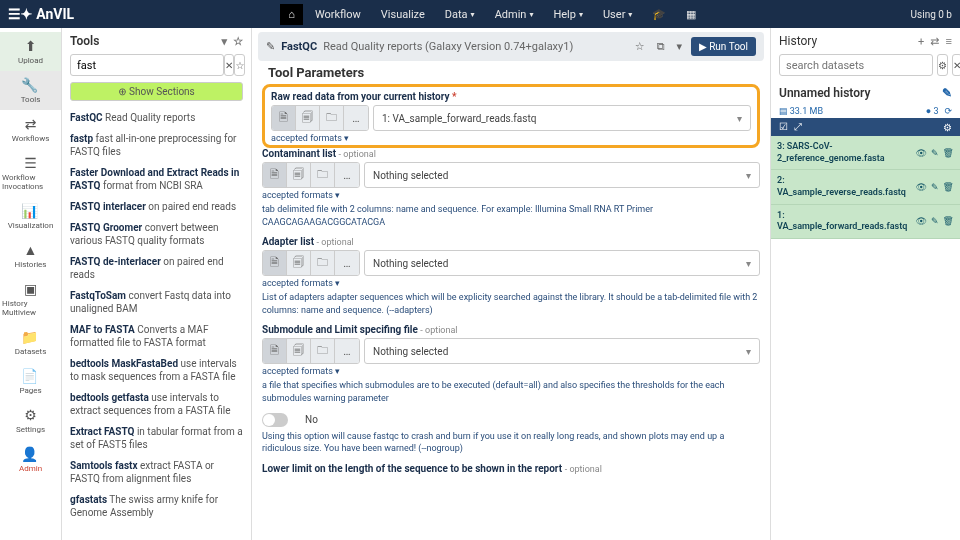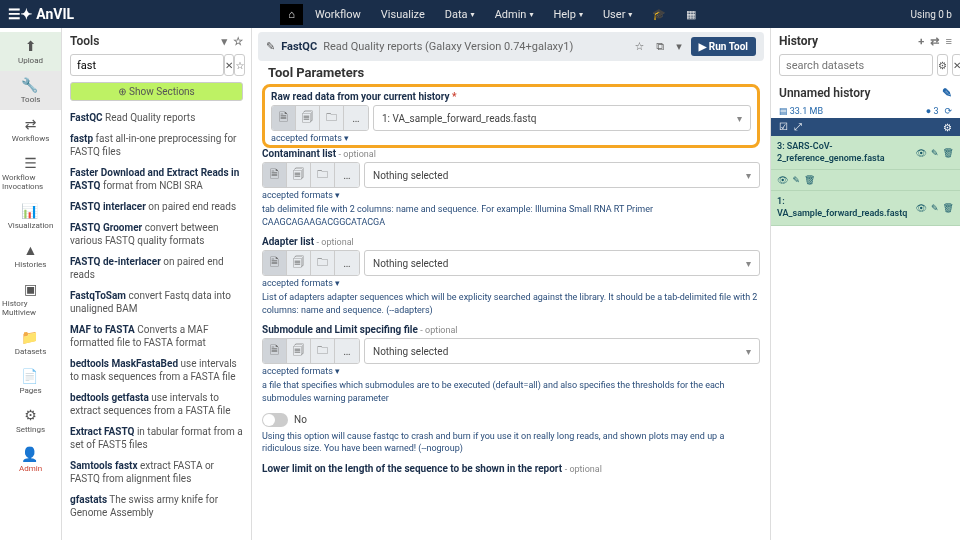--- a/index.html
+++ b/index.html
@@ -34,44 +34,44 @@
 .tool-item { padding: 4px 0; font-size: 10px; line-height: 1.3; color: #555; cursor: pointer; }
 .tool-item b { color: #1a2e4a; font-weight: 700; }
 
 .center-panel { flex: 1; background: #fff; overflow: hidden; display: flex; flex-direction: column; }
 .tool-title-bar { margin: 4px 6px 0; background: #e9ecef; border-radius: 4px; padding: 5px 8px; display: flex; align-items: center; gap: 6px; font-size: 11px; }
 .tool-title-bar .wand { color: #555; }
 .tool-title-bar .tname { font-weight: 700; color: #1a2e4a; }
 .tool-title-bar .tversion { color: #666; }
 .tool-title-bar .spacer { flex: 1; }
 .tool-title-bar .ticon { color: #666; padding: 0 3px; cursor: pointer; }
-.run-btn { background: #2a4d7a; color: #fff; border: none; border-radius: 3px; padding: 4px 8px; font-size: 10px; cursor: pointer; font-weight: bold; }
+.run-btn { background: #2a4d7a; color: #fff; border: none; border-radius: 3px; padding: 4px 8px; font-size: 10px; cursor: pointer; }
 .params-heading { padding: 4px 16px; font-size: 13px; font-weight: 700; color: #333; }
 .params-body { padding: 0 10px; overflow: hidden; }
 .param-group { margin-bottom: 8px; }
 .param-label { font-size: 10px; font-weight: 700; color: #1a2e4a; margin-bottom: 3px; }
 .param-label .opt { font-weight: 400; color: #888; font-size: 9px; }
 .param-label .req { color: #c43; }
 .highlight-box { border: 3px solid #f5a623; border-radius: 8px; padding: 4px 6px 2px; }
 .input-row { display: flex; gap: 4px; align-items: stretch; }
 .btn-group { display: flex; border: 1px solid #ccc; border-radius: 3px; overflow: hidden; }
 .btn-group .bg-btn { width: 24px; height: 24px; background: #e9ecef; border-right: 1px solid #ccc; display: flex; align-items: center; justify-content: center; font-size: 11px; color: #555; cursor: pointer; }
 .btn-group .bg-btn:last-child { border-right: none; }
 .btn-group .bg-btn.active { background: #d0d4d9; }
 .select-box { flex: 1; border: 1px solid #ccc; border-radius: 3px; padding: 4px 8px; font-size: 10px; color: #444; background: #fff; display: flex; align-items: center; justify-content: space-between; cursor: pointer; }
 .select-box .caret { color: #888; }
 .accepted { font-size: 9px; color: #2a4d7a; margin-top: 2px; cursor: pointer; }
 .help-text { font-size: 9px; color: #2a4d7a; margin-top: 3px; line-height: 1.4; }
-.toggle-row { display: flex; align-items: center; gap: 6px; margin-top: 3px; }
+.toggle-row { display: flex; align-items: center; gap: 17px; margin-top: 3px; }
 .toggle { width: 26px; height: 14px; background: #ccc; border-radius: 7px; position: relative; }
 .toggle::after { content: ""; position: absolute; width: 12px; height: 12px; background: #fff; border-radius: 50%; top: 1px; left: 1px; }
 .toggle-label { font-size: 10px; color: #444; }
 
 .history-panel { width: 190px; background: #fff; border-left: 1px solid #ddd; display: flex; flex-direction: column; }
-.history-header { display: flex; align-items: center; justify-content: space-between; padding: 6px 8px; font-size: 12px; font-weight: 700; }
+.history-header { display: flex; align-items: center; justify-content: space-between; padding: 6px 8px; font-size: 12px; font-weight: 400; }
 .history-header .hh-icons { display: flex; gap: 6px; color: #777; font-size: 11px; }
 .history-search-row { display: flex; gap: 4px; padding: 0 8px 6px; }
 .history-name-row { display: flex; align-items: center; justify-content: space-between; padding: 4px 8px; font-size: 12px; font-weight: 600; }
 .history-meta { display: flex; align-items: center; justify-content: space-between; padding: 2px 8px; font-size: 9px; color: #2a6; }
 .history-meta .right { color: #26a; display:flex; gap:6px; align-items:center;}
 .history-bar { background: #2a4d7a; color: #fff; display: flex; align-items: center; justify-content: space-between; padding: 3px 8px; font-size: 10px; }
 .history-bar .hb-icons { display: flex; gap: 6px; }
 .history-items { flex: 1; overflow: hidden; }
 .hist-item { background: #c8e6c9; border-bottom: 1px solid #b5d6b7; padding: 5px 6px; display: flex; align-items: center; gap: 4px; font-size: 9px; color: #145; }
 .hist-item .hi-label { flex: 1; line-height: 1.3; font-weight: 600; word-break: break-word; }
@@ -315,20 +315,21 @@
     <div class="history-items" id="histitems">
         <div class="hist-item">
           <span class="hi-label">3: SARS-CoV-2_reference_genome.fasta</span>
           <span class="hi-icons">
             <span>👁</span>
             <span>✎</span>
             <span>🗑</span>
           </span>
         </div>
         <div class="hist-item">
+          <span class="hi-label">2: VA_sample_reverse_reads.fastq</span>
           <span class="hi-icons">
             <span>👁</span>
             <span>✎</span>
             <span>🗑</span>
           </span>
         </div>
         <div class="hist-item">
           <span class="hi-label">1: VA_sample_forward_reads.fastq</span>
           <span class="hi-icons">
             <span>👁</span>

